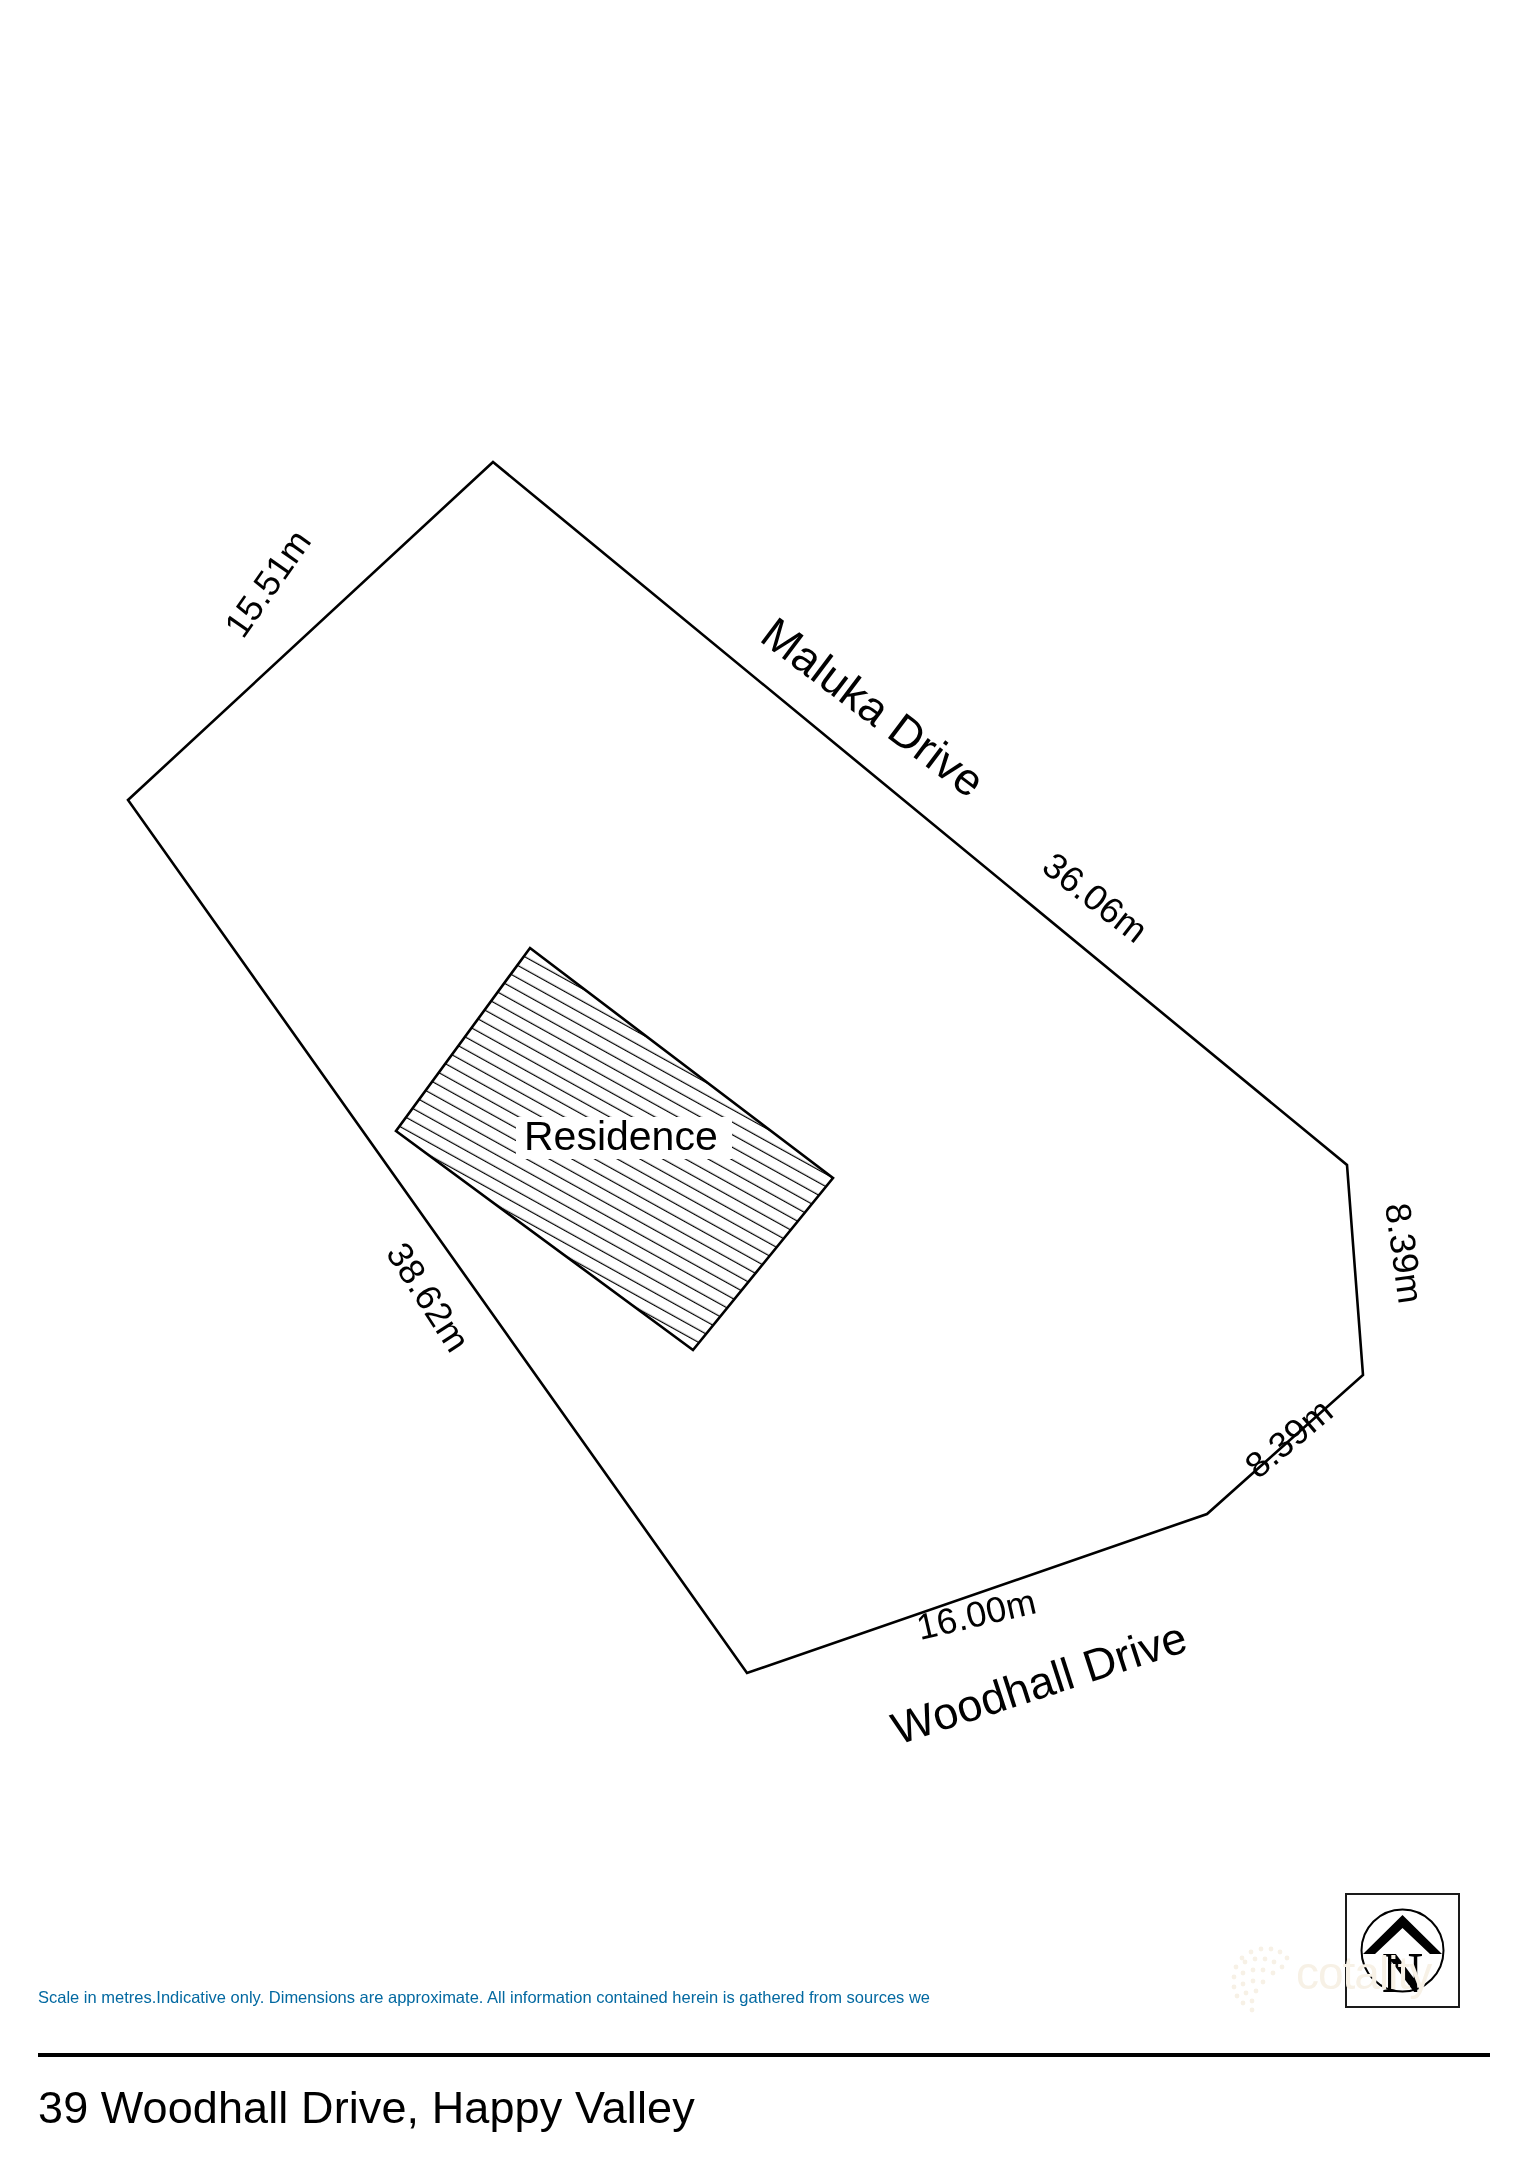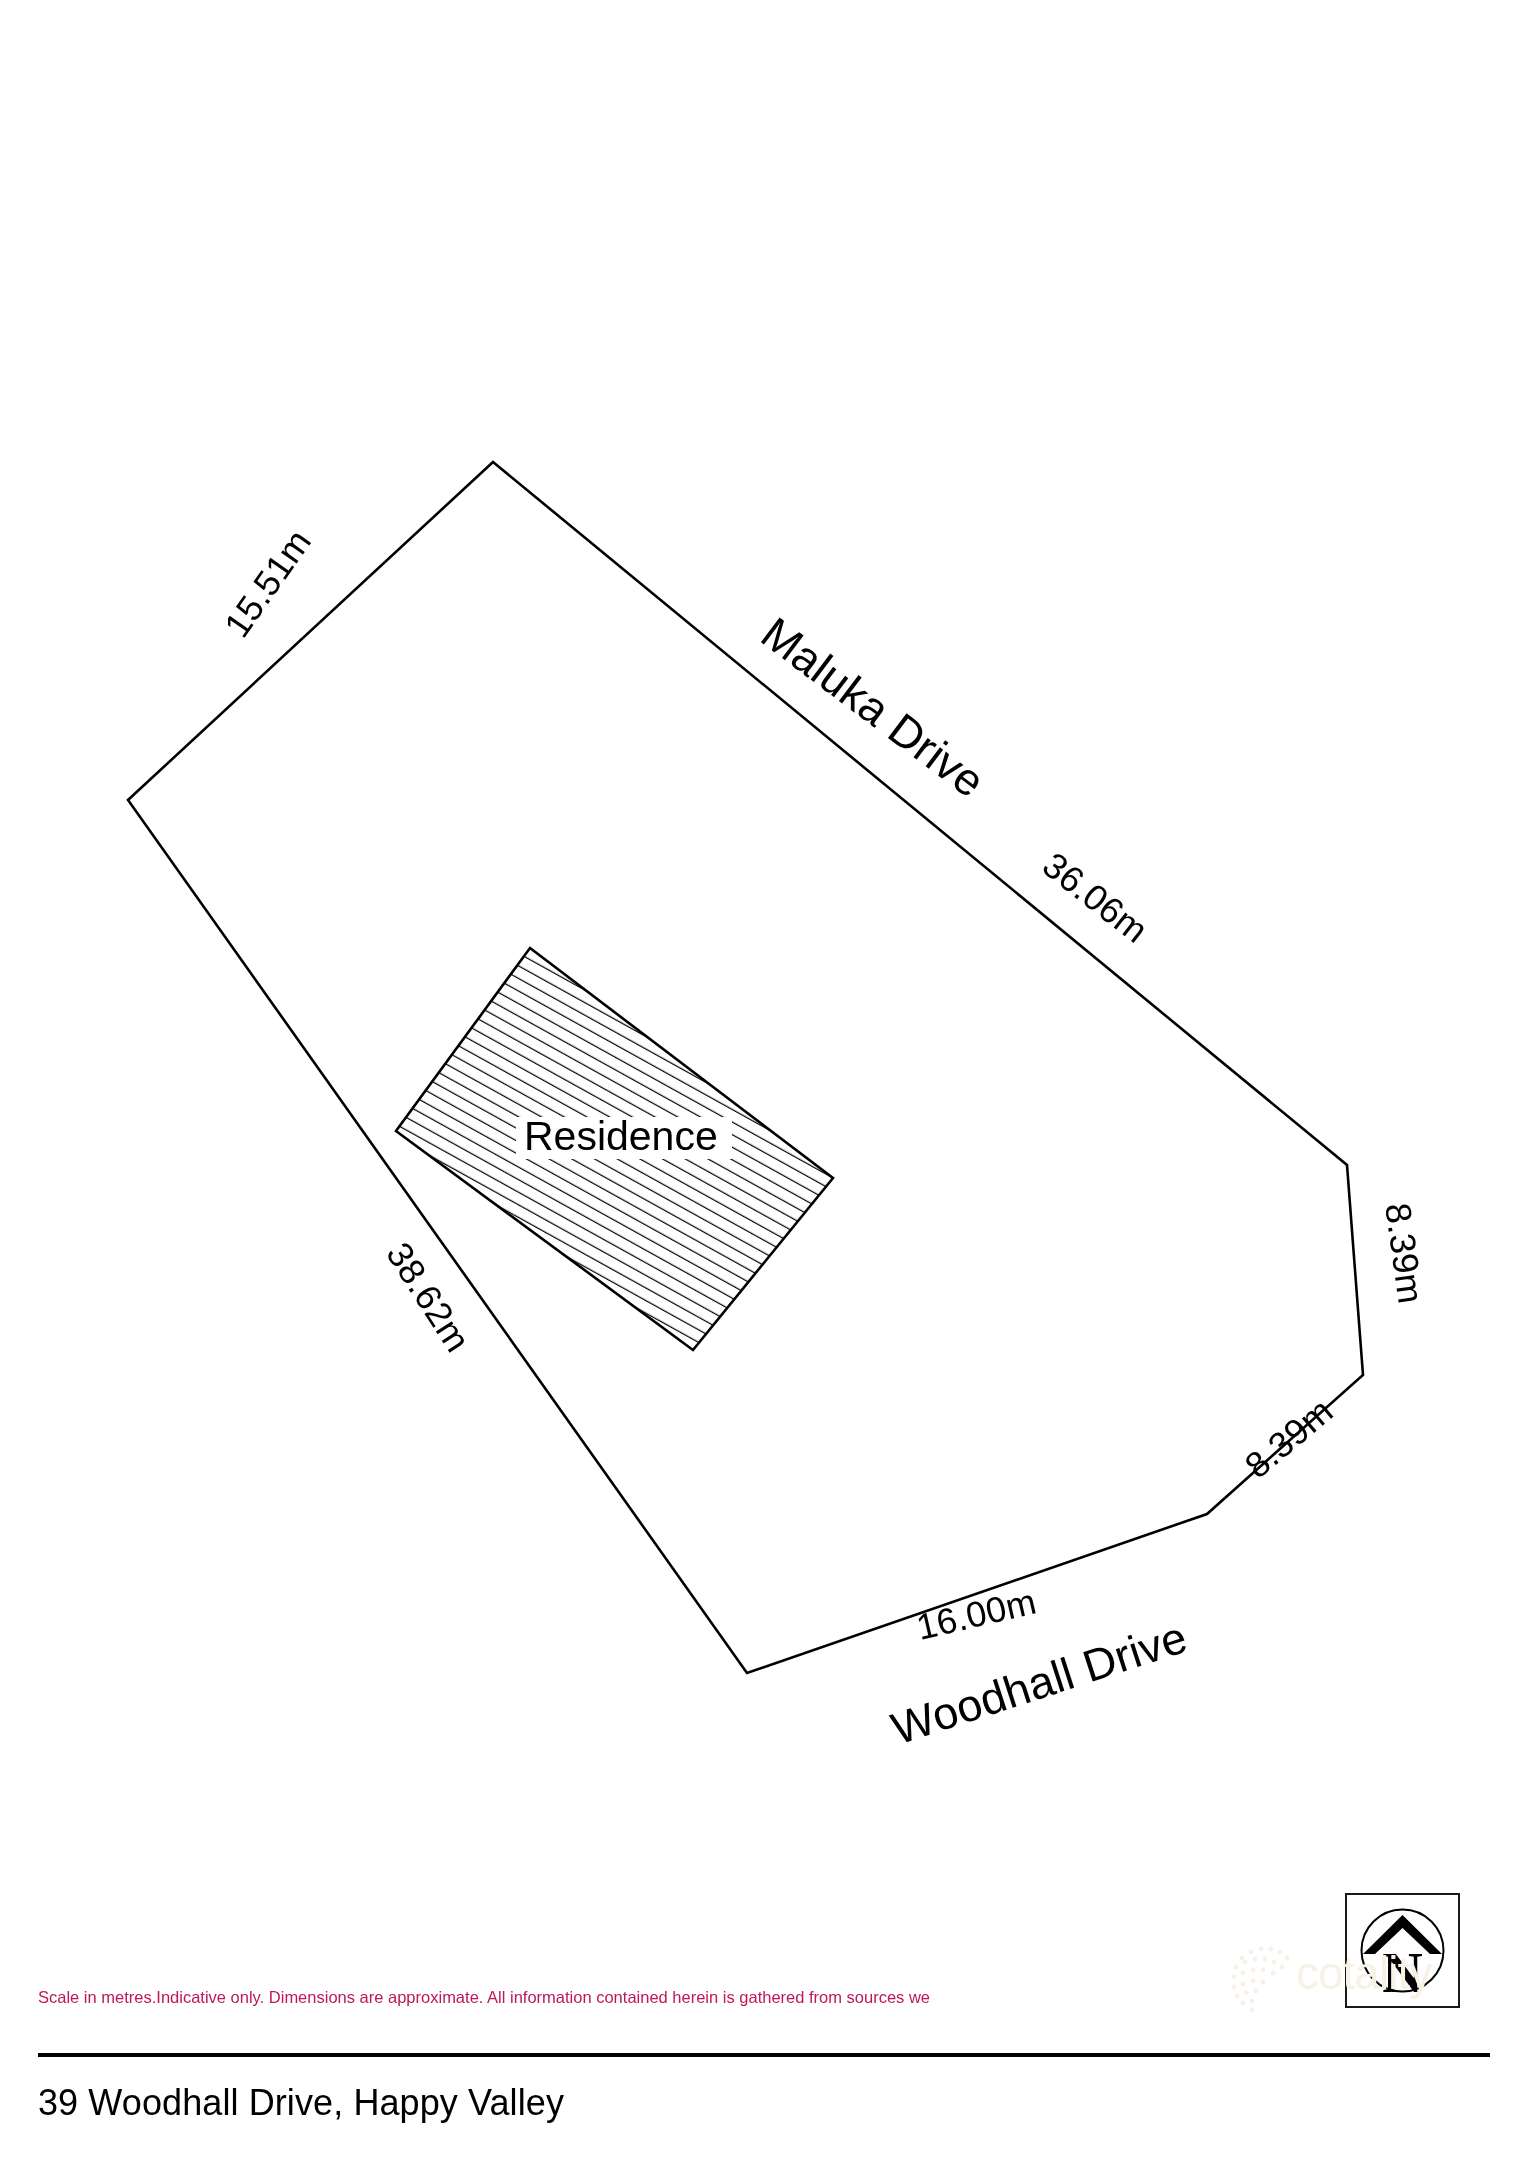--- a/index.html
+++ b/index.html
@@ -91,42 +91,42 @@
 
   
   #disclaimer {
     position: absolute;
     left: 38px;
     top: 1985px;
     width: 1000px;
     font-family: "Liberation Sans", sans-serif;
     font-size: 16.5px;
     line-height: 1.55;
-    color: #be185d;
+    color: #0369a1;
   }
   #disclaimer .line {
     display: block;
     white-space: nowrap;
   }
 
   #footer-rule {
     position: absolute;
     left: 38px;
     top: 2053px;
     width: 1452px;
     height: 4px;
     background: #000000;
   }
 
   #address {
     position: absolute;
     left: 38px;
     top: 2082px;
     font-family: "Liberation Sans", sans-serif;
-    font-size: 36px;
+    font-size: 45px;
     letter-spacing: 0.1px;
     color: #000000;
     white-space: nowrap;
   }
 
   
   #watermark {
     position: absolute;
     left: 1228px;
     top: 1936px;

